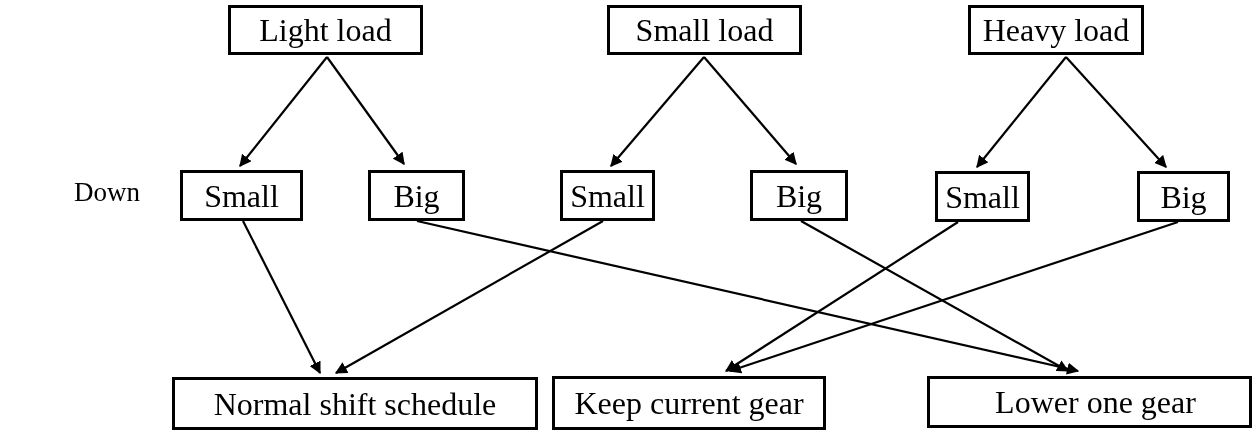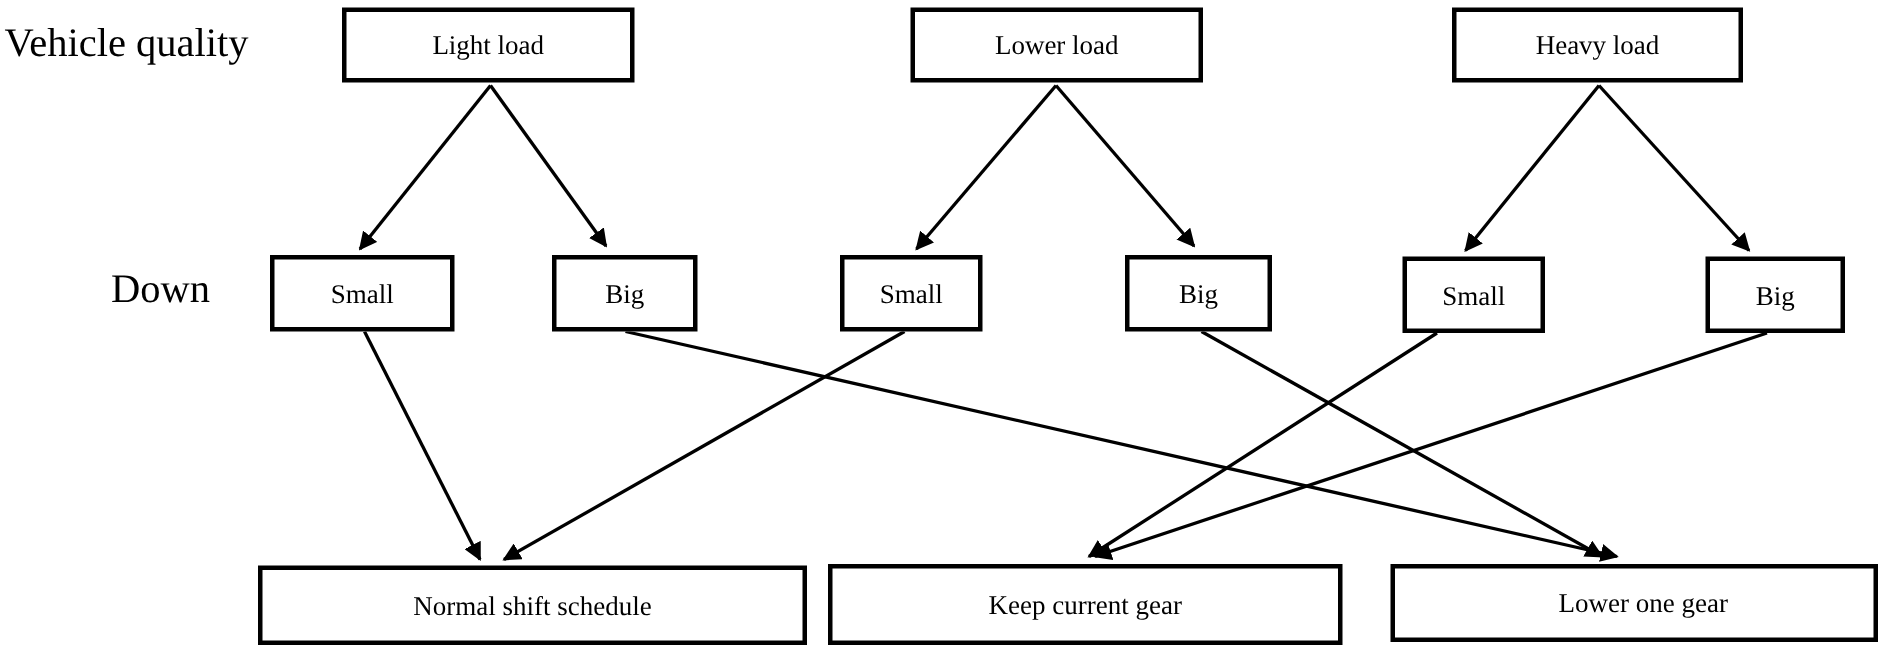--- a/index.html
+++ b/index.html
@@ -11,21 +11,21 @@
     font-family:"Liberation Serif", serif;
     overflow:hidden;
   }
   #edges{position:absolute;left:0;top:0;width:1260px;height:437px;}
   .node{
     position:absolute;
     box-sizing:border-box;
     border:3px solid #000;
     background:#ffffff;
     display:flex;align-items:center;justify-content:center;
-    font-size:18px;line-height:1;white-space:nowrap;
+    font-size:32px;line-height:1;white-space:nowrap;
   }
   .row-label{
     position:absolute;
     font-size:27px;line-height:1.1;white-space:nowrap;
   }
   .label-vehicle{left:3px;top:14px;}
   .label-down{left:74px;top:178px;}
 </style>
 </head>
 <body>
@@ -45,32 +45,31 @@
       <line x1="1066" y1="57" x2="977" y2="167" stroke="#000000" stroke-width="2.2" marker-end="url(#arrow)"></line>
       <line x1="1066" y1="57" x2="1166" y2="167" stroke="#000000" stroke-width="2.2" marker-end="url(#arrow)"></line>
       <line x1="243" y1="221" x2="320" y2="373" stroke="#000000" stroke-width="2.2" marker-end="url(#arrow)"></line>
       <line x1="603" y1="221" x2="336" y2="373" stroke="#000000" stroke-width="2.2" marker-end="url(#arrow)"></line>
       <line x1="417" y1="221" x2="1078" y2="371" stroke="#000000" stroke-width="2.2" marker-end="url(#arrow)"></line>
       <line x1="801" y1="221" x2="1068" y2="371" stroke="#000000" stroke-width="2.2" marker-end="url(#arrow)"></line>
       <line x1="958" y1="222" x2="726" y2="371" stroke="#000000" stroke-width="2.2" marker-end="url(#arrow)"></line>
       <line x1="1178" y1="222" x2="730" y2="371" stroke="#000000" stroke-width="2.2" marker-end="url(#arrow)"></line>
     </svg>
 
-  <div class="row-label label-vehicle">Vehicle quality</div>
 
   <div class="row-label label-down">Down</div>
 
   <div id="nodes">
       <div class="node" style="left: 228px; top: 5px; width: 195px; height: 50px; border-color: rgb(0, 0, 0);">Light load</div>
-      <div class="node" style="left: 607px; top: 5px; width: 195px; height: 50px; border-color: rgb(0, 0, 0);">Lower load</div>
-      <div class="node" style="left: 968px; top: 5px; width: 194px; height: 50px; border-color: rgb(0, 0, 0);">Heavy load</div>
+      <div class="node" style="left: 607px; top: 5px; width: 195px; height: 50px; border-color: rgb(0, 0, 0);">Small load</div>
+      <div class="node" style="left: 968px; top: 5px; width: 176px; height: 50px; border-color: rgb(0, 0, 0);">Heavy load</div>
       <div class="node" style="left: 180px; top: 170px; width: 123px; height: 51px; border-color: rgb(0, 0, 0);">Small</div>
       <div class="node" style="left: 368px; top: 170px; width: 97px; height: 51px; border-color: rgb(0, 0, 0);">Big</div>
       <div class="node" style="left: 560px; top: 170px; width: 95px; height: 51px; border-color: rgb(0, 0, 0);">Small</div>
       <div class="node" style="left: 750px; top: 170px; width: 98px; height: 51px; border-color: rgb(0, 0, 0);">Big</div>
       <div class="node" style="left: 935px; top: 171px; width: 95px; height: 51px; border-color: rgb(0, 0, 0);">Small</div>
       <div class="node" style="left: 1137px; top: 171px; width: 93px; height: 51px; border-color: rgb(0, 0, 0);">Big</div>
       <div class="node" style="left: 172px; top: 377px; width: 366px; height: 53px; border-color: rgb(0, 0, 0);">Normal shift schedule</div>
-      <div class="node" style="left: 552px; top: 376px; width: 343px; height: 54px; border-color: rgb(0, 0, 0);">Keep current gear</div>
+      <div class="node" style="left: 552px; top: 376px; width: 274px; height: 54px; border-color: rgb(0, 0, 0);">Keep current gear</div>
       <div class="node" style="left: 927px; top: 376px; width: 325px; height: 52px; border-color: rgb(0, 0, 0); padding-left: 12px;">Lower one gear</div>
     </div>
 
 </div>
 
 </body></html>

